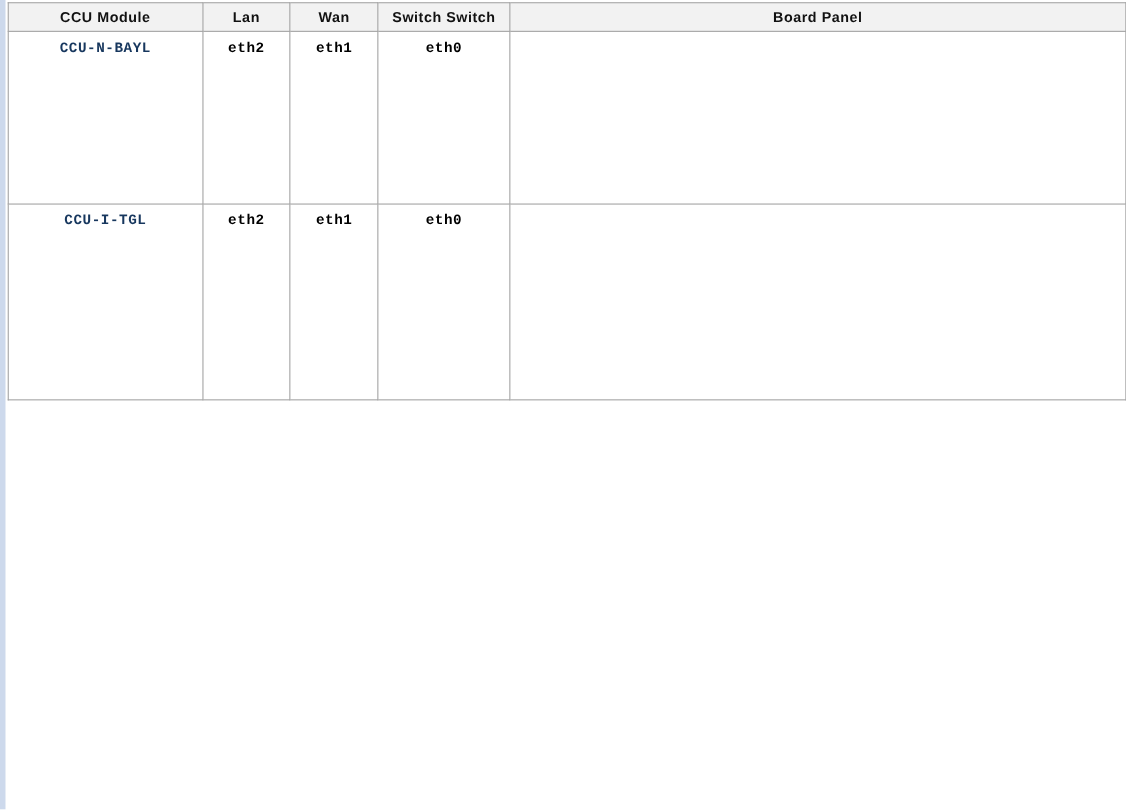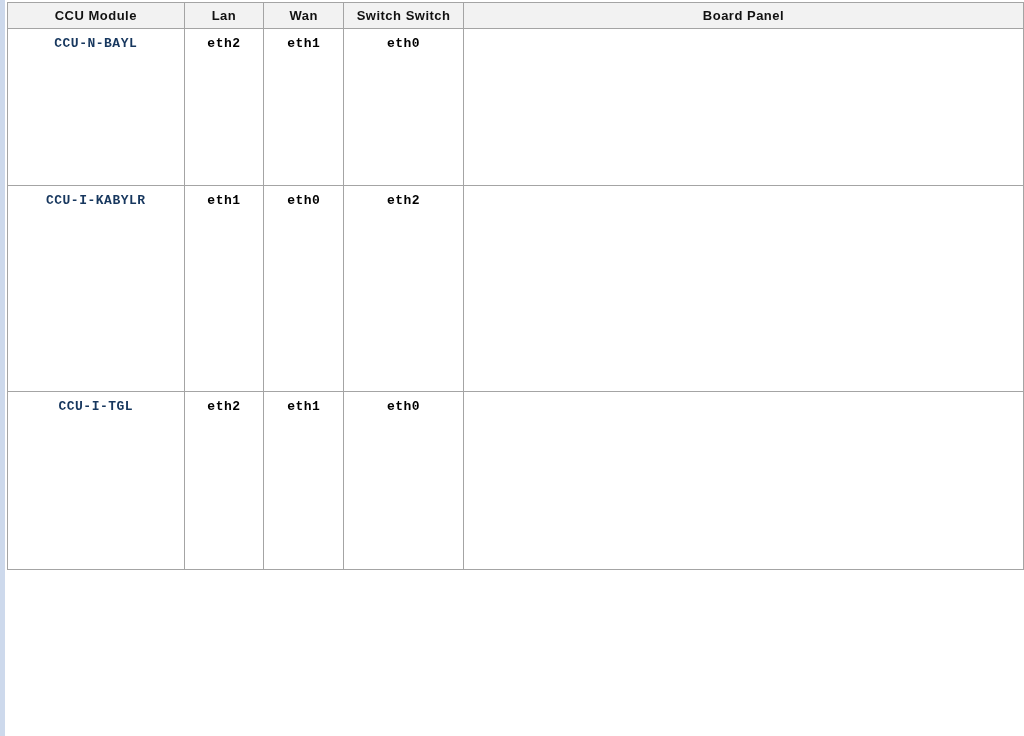--- a/index.html
+++ b/index.html
@@ -50,31 +50,20 @@
           <div class="fpcell">
             
             
             
             
           </div>
         </td>
       </tr>
 
 
-      <tr style="height:206px">
-        <td class="txt module">CCU-I-KABYLR</td>
-        <td class="txt">eth1</td>
-        <td class="txt">eth0</td>
-        <td class="txt">eth2</td>
-        <td class="fp">
-          <div class="fpcell">
-            
-          </div>
-        </td>
-      </tr>
 
       <tr style="height:178px">
         <td class="txt module">CCU-I-TGL</td>
         <td class="txt">eth2</td>
         <td class="txt">eth1</td>
         <td class="txt">eth0</td>
         <td class="fp">
           <div class="fpcell">
             
           </div>

